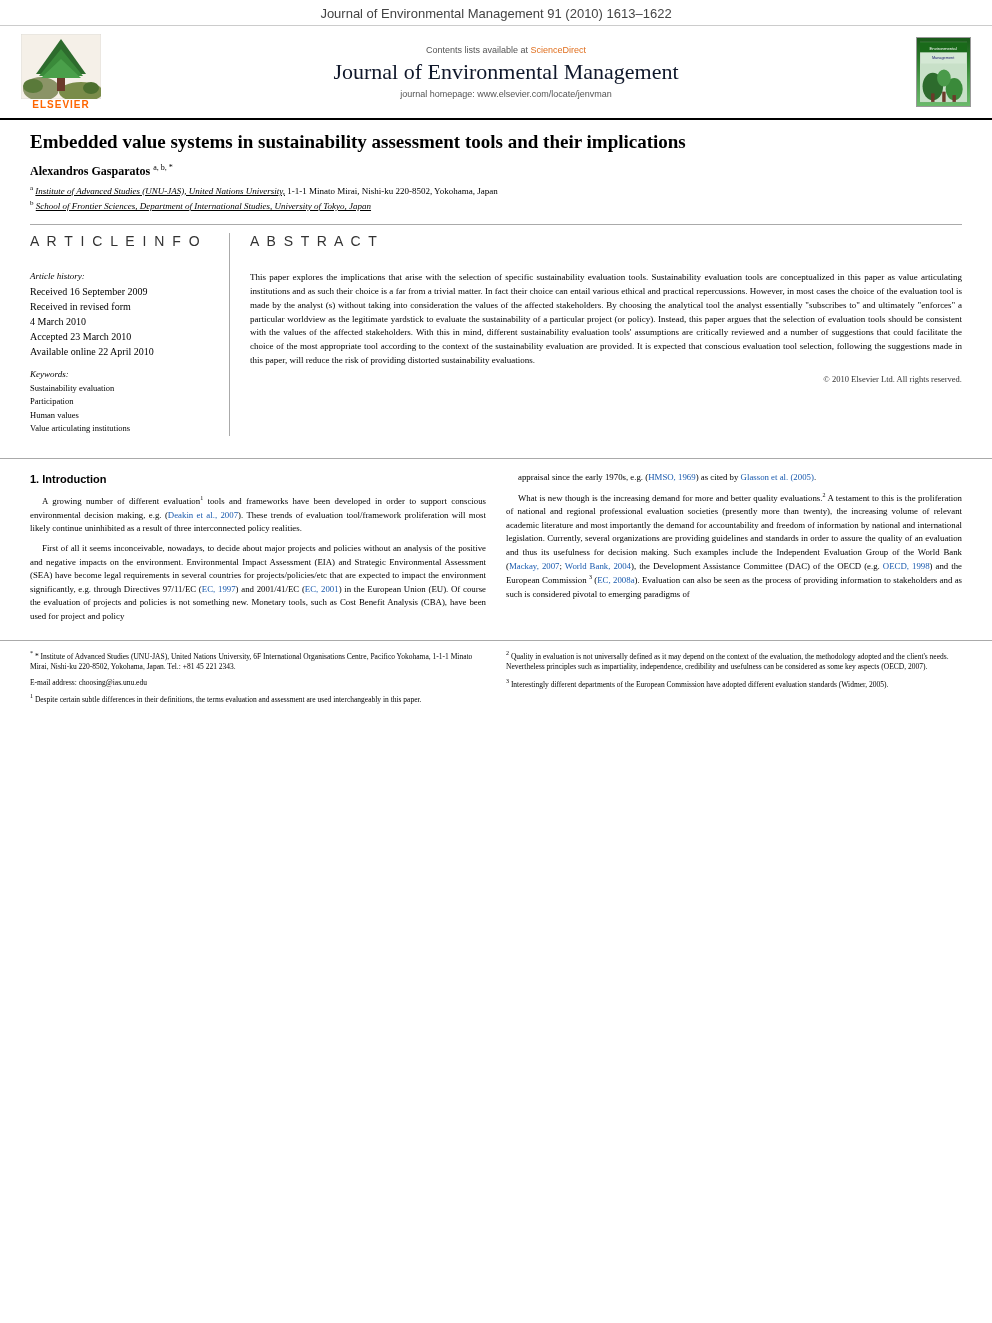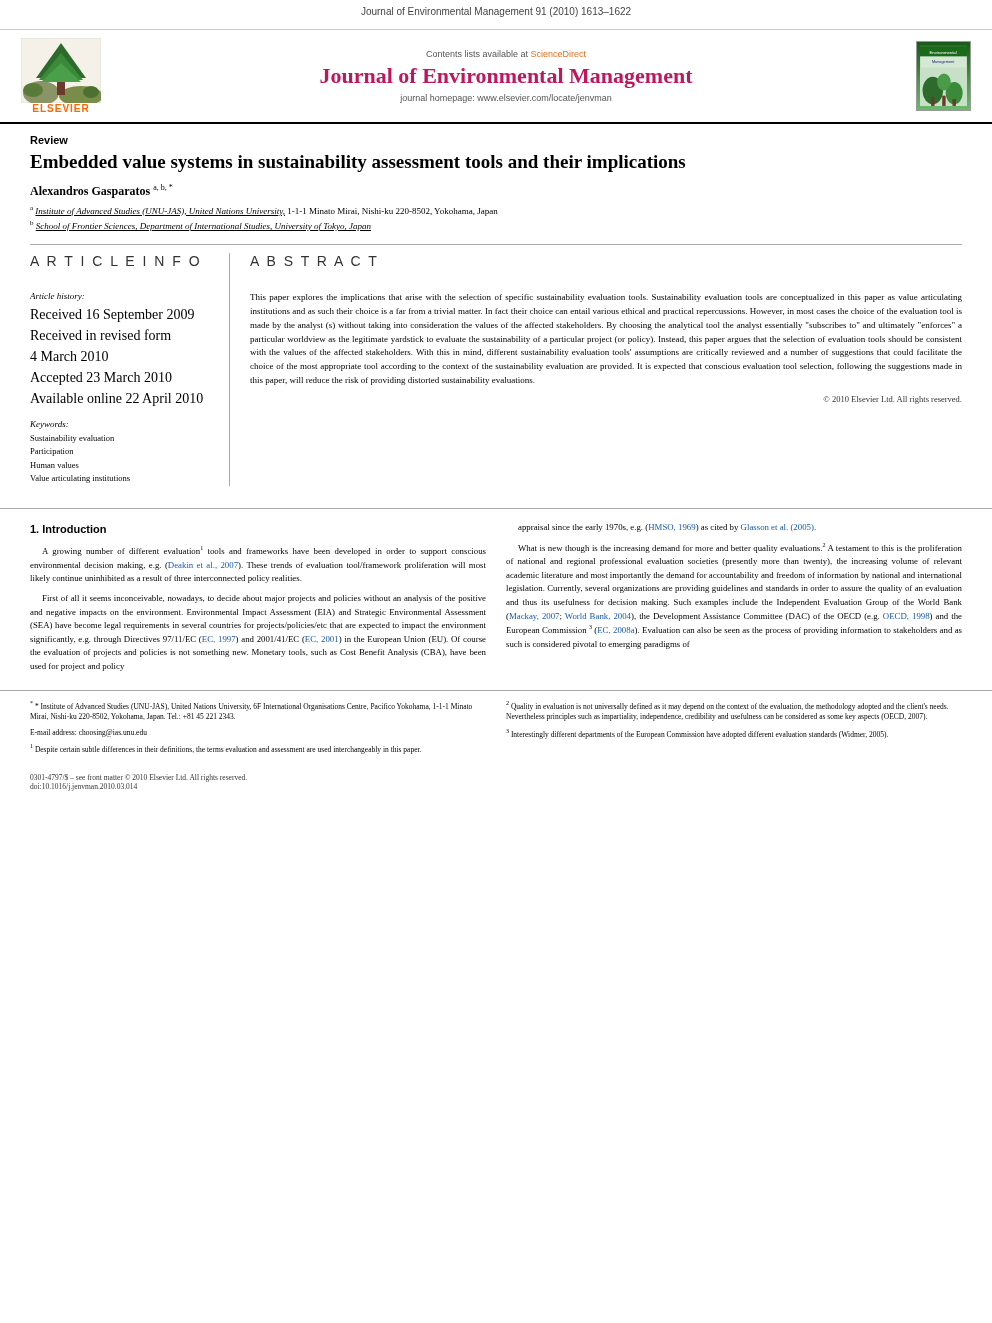--- a/index.html
+++ b/index.html
@@ -15,23 +15,23 @@
       width: 992px;
       min-height: 1323px;
       background: #fff;
       padding: 0;
       position: relative;
     }
 
     
     .top-bar {
       text-align: center;
-      font-size: 10px;
+      font-size: 13px;
       color: #444;
-      padding: 6px 0 12px;
+      padding: 6px 0 4px;
       border-bottom: 1px solid #ccc;
       font-family: Arial, sans-serif;
     }
 
     
     .journal-header {
       display: flex;
       align-items: center;
       border-bottom: 2px solid #000;
       padding: 8px 16px;
@@ -71,22 +71,22 @@
     }
 
     .sciencedirect-line a {
       color: #e07020;
       text-decoration: none;
     }
 
     .journal-title-main {
       font-family: 'Times New Roman', serif;
       font-size: 22px;
-      font-weight: bold;
-      color: #be185d;
+      font-weight: normal;
+      color: #0f172a;
       margin-bottom: 4px;
     }
 
     .journal-homepage {
       font-family: Arial, sans-serif;
       font-size: 9px;
       color: #555;
     }
 
     .journal-thumb {
@@ -196,21 +196,21 @@
       margin-bottom: 10px;
     }
 
     .history-title {
       font-style: italic;
       font-size: 9px;
       margin-bottom: 3px;
     }
 
     .history-item {
-      font-size: 14px;
+      font-size: 10px;
       line-height: 1.5;
     }
 
     .keywords-section {
       margin-top: 8px;
     }
 
     .keywords-title {
       font-style: italic;
       font-size: 9px;
@@ -391,21 +391,20 @@
           <rect x="38" y="62" width="4" height="8" fill="#6B3A2A"></rect>
           <ellipse cx="28" cy="42" rx="8" ry="10" fill="#4a9a4a"></ellipse>
           <rect x="26" y="58" width="4" height="12" fill="#6B3A2A"></rect>
         </svg>
       </div>
     </div>
   </div>
 
   <div class="article-body">
 
-    <div class="review-label">Review</div>
 
     <div class="article-title">Embedded value systems in sustainability assessment tools and their implications</div>
 
     <div class="author-line">
       <span class="author-name">Alexandros Gasparatos</span>
       <span class="author-sup">a, b, *</span>
     </div>
 
     <div class="affiliations">
       <div>
@@ -506,18 +505,14 @@
           <span>Quality in evaluation is not universally defined as it may depend on the context of the evaluation, the methodology adopted and the client's needs. Nevertheless principles such as impartiality, independence, credibility and usefulness can be considered as some key aspects (OECD, 2007).</span>
         </div>
         <div class="footnote-item">
           <sup class="footnote-sup">3</sup>
           <span>Interestingly different departments of the European Commission have adopted different evaluation standards (Widmer, 2005).</span>
         </div>
       </div>
     </div>
   </div>
 
-  <div class="bottom-bar">
-    <div>0301-4797/$ – see front matter © 2010 Elsevier Ltd. All rights reserved.</div>
-    <div>doi:10.1016/j.jenvman.2010.03.014</div>
-  </div>
 
 </div>
 
 </body></html>

